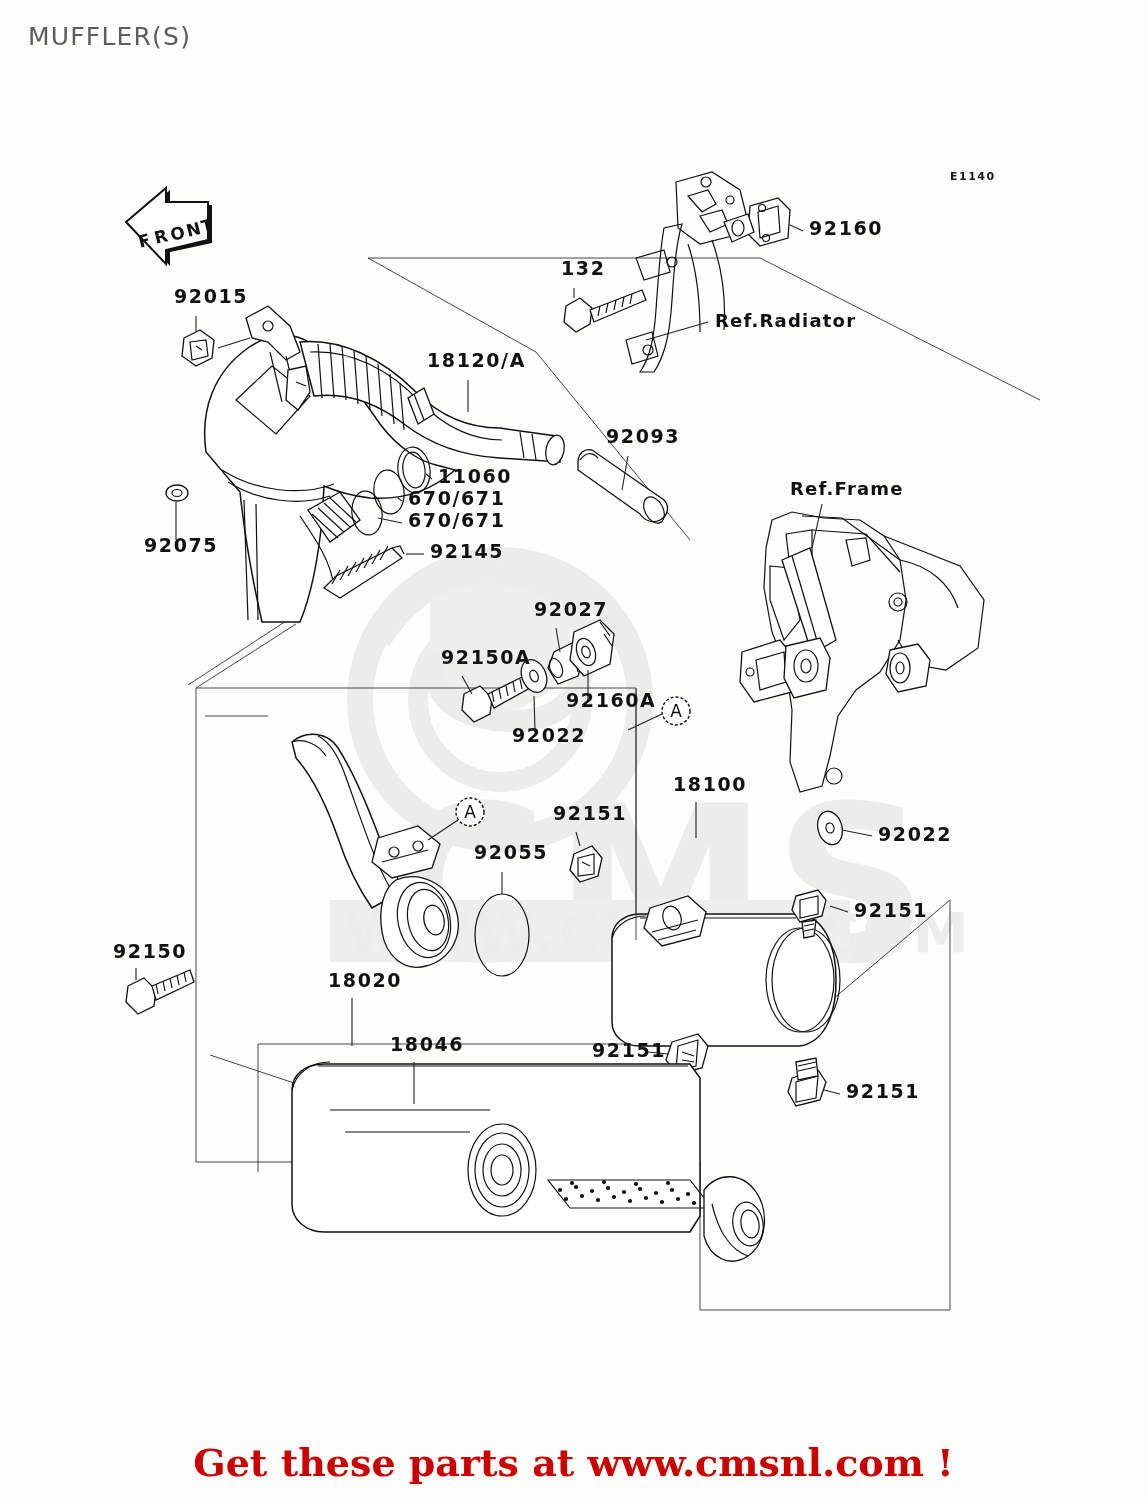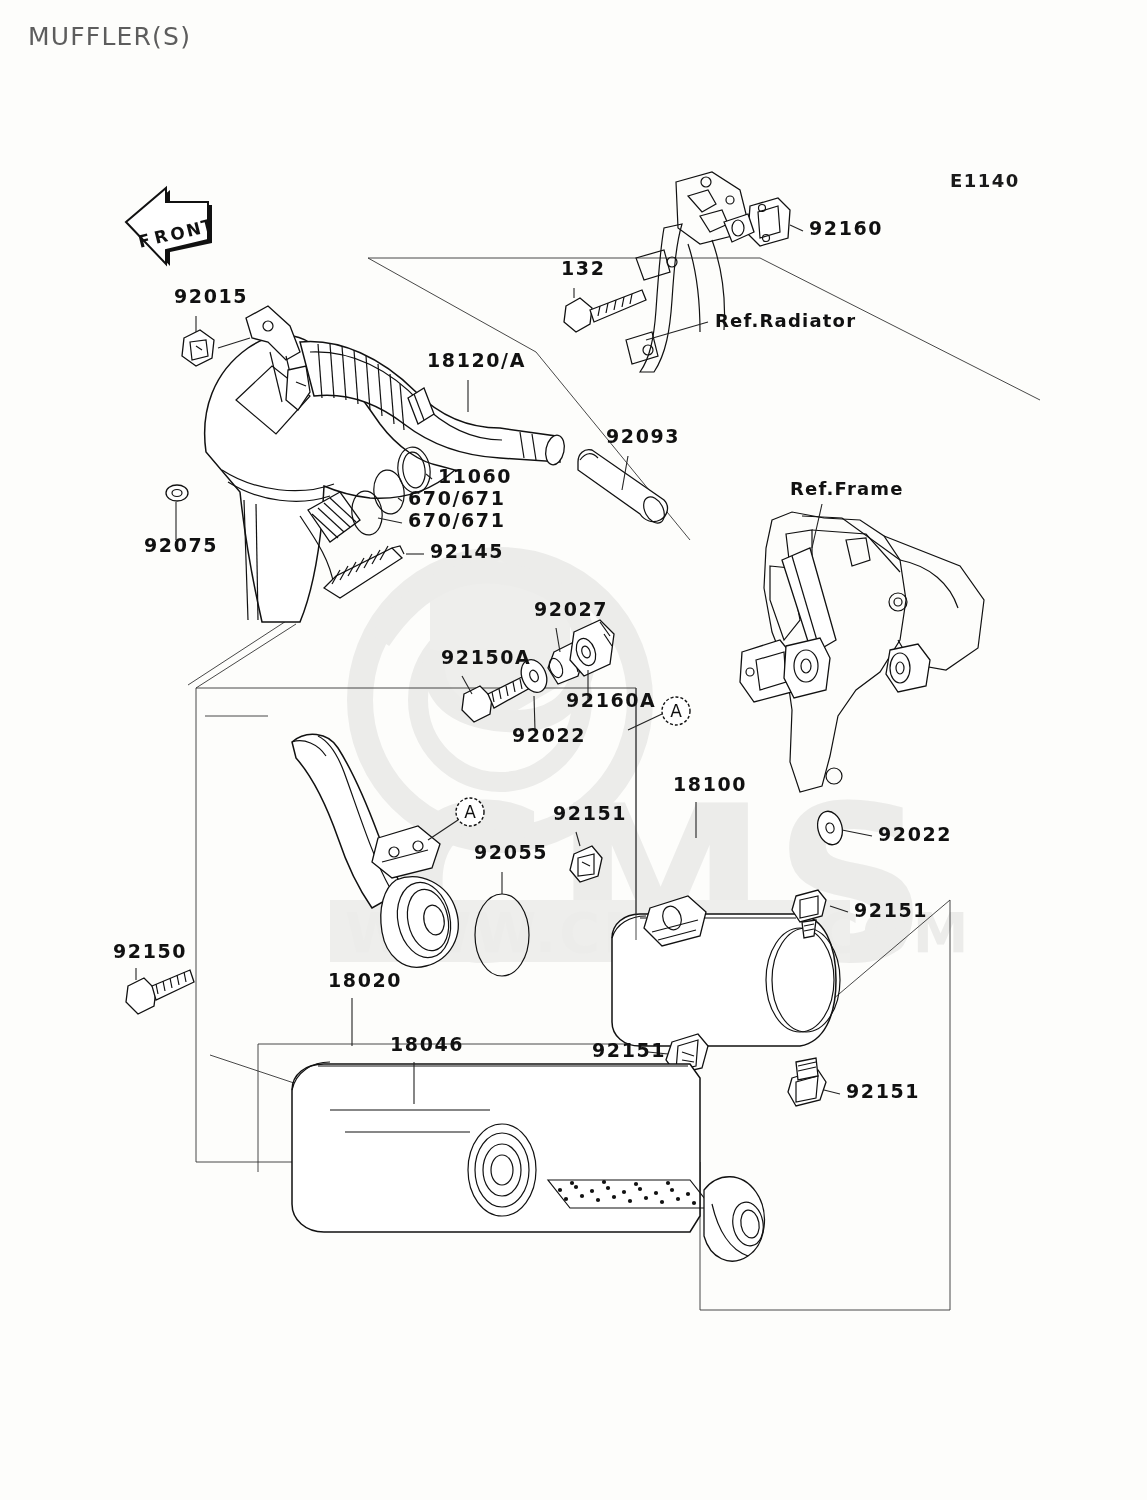--- a/index.html
+++ b/index.html
@@ -30,21 +30,21 @@
     font-size: 25px;
     letter-spacing: 1.2px;
     color: #5d5d5d;
     white-space: nowrap;
   }
   #diagram-code {
     position: absolute;
     left: 950px;
     top: 170px;
     font-family: "DejaVu Sans", sans-serif;
-    font-size: 18px;
+    font-size: 11px;
     font-weight: bold;
     letter-spacing: 1.5px;
     color: #1a1a1a;
   }
   #footer-cta {
     position: absolute;
     left: 0;
     top: 1440px;
     width: 1147px;
     text-align: center;
@@ -577,14 +577,15 @@
       <text class="cal" x="854" y="917">92151</text>
       <text class="cal" x="113" y="958">92150</text>
       <text class="cal" x="328" y="987">18020</text>
       <text class="cal" x="390" y="1051">18046</text>
       <text class="cal" x="592" y="1057">92151</text>
       <text class="cal" x="846" y="1098">92151</text>
     </g>
 
   </svg>
 
+  <div id="footer-cta">Get these parts at www.cmsnl.com !</div>
 
 </div>
 
 </body></html>

